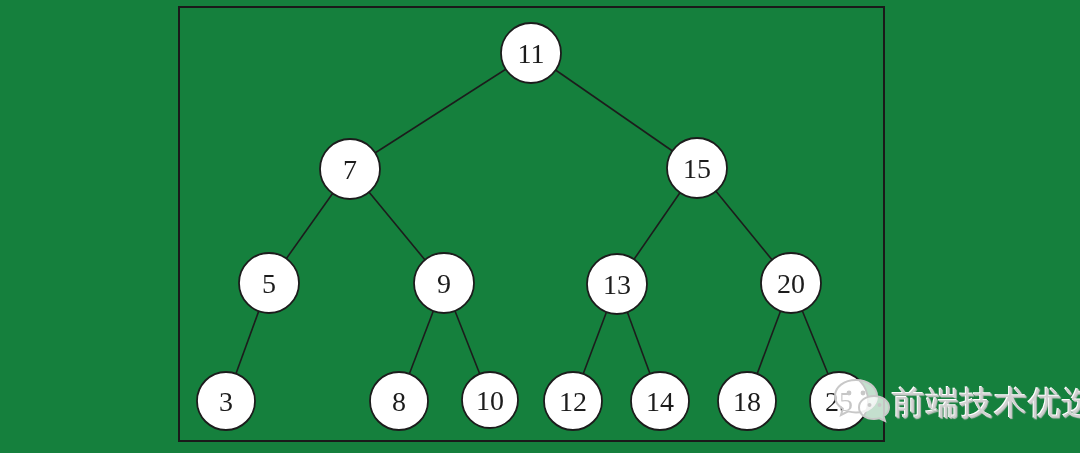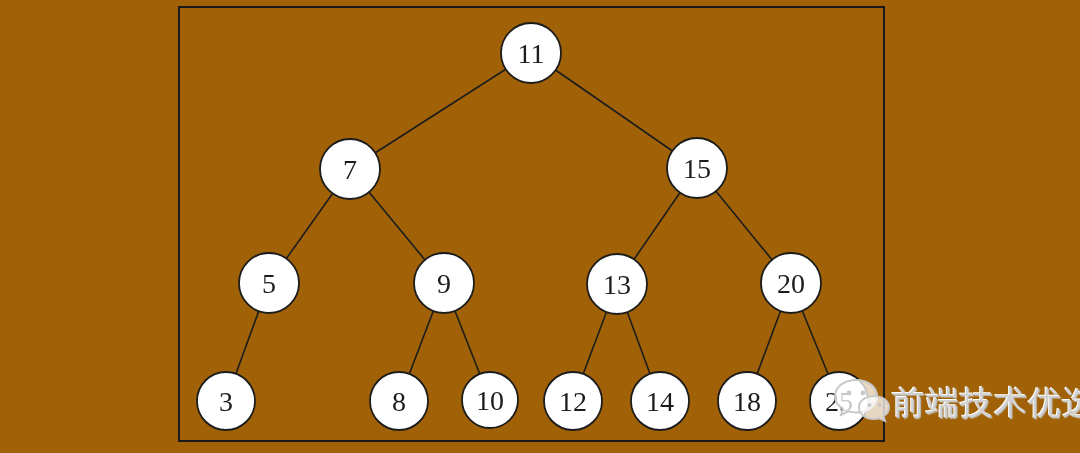--- a/index.html
+++ b/index.html
@@ -1,21 +1,21 @@
 <!DOCTYPE html>
 <html><head>
 <meta charset="utf-8">
 <style>
   * { margin: 0; padding: 0; box-sizing: border-box; }
   html, body { background: #ffffff; }
   .screen {
     position: relative;
     width: 1080px;
     height: 453px;
-    background: #a16207;
+    background: #15803d;
     overflow: hidden;
     font-family: "Liberation Serif", serif;
   }
   #tree-svg {
     position: absolute;
     left: 0; top: 0;
     width: 1080px; height: 453px;
     display: block;
   }
   .node-label {

